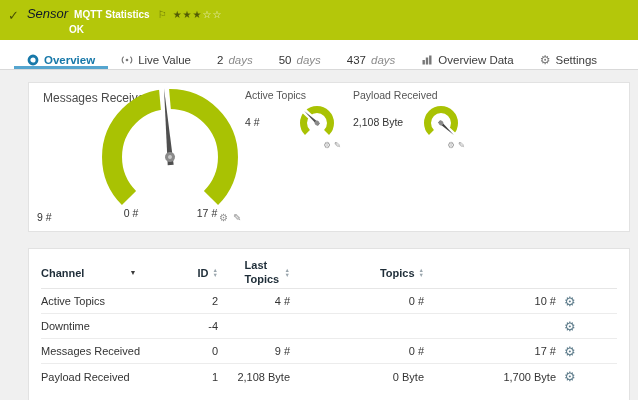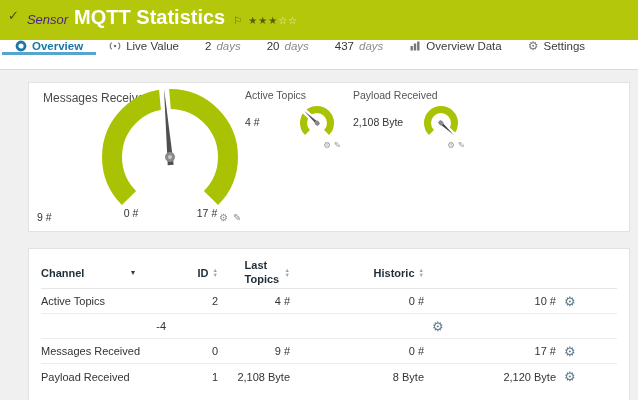--- a/index.html
+++ b/index.html
@@ -5,31 +5,31 @@
   * { box-sizing: border-box; margin: 0; padding: 0; }
   html,body { width:638px; height:400px; overflow:hidden; background:#f0f0f0;
               font-family:"Liberation Sans", sans-serif; }
 
   
   .topbar { height:40px; background:#b4c70a; display:flex; align-items:flex-start;
             padding:6px 10px 0 8px; }
   .check  { color:rgba(0,0,0,.62); font-size:13px; margin-top:2px; }
   .titleblock { margin-left:8px; }
   .titlerow { display:flex; align-items:baseline; gap:6px; }
-  .kind  { font-style:italic; font-size:13px; color:#4c1d95; }
-  .title { font-size:20px; font-weight:bold; color:#fff; }
+  .kind  { font-style:italic; font-size:13px; color:#0f172a; }
+  .title { font-size:10px; font-weight:bold; color:#fff; }
   .flag  { font-size:10px; color:rgba(0,0,0,.45); margin-left:2px; cursor:pointer; }
   .stars { font-size:10px; letter-spacing:1px; cursor:pointer; }
   .starf { color:rgba(0,0,0,.55); }
   .stare { color:rgba(255,255,255,.8); }
   .status { font-size:10px; font-weight:bold; color:#fff; margin:3px 0 0 42px; }
 
   
   .tabs { height:30px; background:#fff; border-bottom:1px solid #d9d9d9;
-          display:flex; align-items:flex-start; padding-left:2px; }
+          display:flex; align-items:flex-end; padding-left:14px; }
   .tab  { display:flex; align-items:center; gap:5px; padding:0 13px;
           font-size:11.5px; color:#3c3c3c; cursor:pointer;
           border-bottom:3px solid transparent; white-space:nowrap; }
   .tab.active { color:#1778a9; font-weight:bold; border-bottom-color:#55a5cf; }
   .tnum  { color:#333; }
   .tunit { color:#8b8b8b;font-style:italic; }
   .ticon { flex:none; }
   .geartxt { font-size:12px; color:#777; line-height:1; }
 
   
@@ -82,20 +82,21 @@
 
 <header class="topbar">
   <span class="check">✓</span>
   <div class="titleblock">
     <div class="titlerow">
       <span class="kind">Sensor</span>
       <span class="title">MQTT Statistics</span>
       <span class="flag">⚐</span>
       <span class="stars"><span class="starf">★★★</span><span class="stare">☆☆</span></span>
     </div>
+    <div class="status">OK</div>
   </div>
 </header>
 
 <nav class="tabs">
   <div class="tab active">
     <svg class="ticon" width="12" height="12" viewBox="0 0 12 12">
         <circle cx="6" cy="6" r="4" fill="none" stroke="#1778a9" stroke-width="2.8"></circle>
       </svg>
     <span>Overview</span>
   </div>
@@ -105,21 +106,21 @@
         <path d="M2.6 2.6 A4.8 4.8 0 0 0 2.6 9.4" fill="none" stroke="#777" stroke-width="1.2"></path>
         <path d="M9.4 2.6 A4.8 4.8 0 0 1 9.4 9.4" fill="none" stroke="#777" stroke-width="1.2"></path>
       </svg>
     <span>Live Value</span>
   </div>
   <div class="tab">
     <span class="tnum">2</span>
     <span class="tunit">days</span>
   </div>
   <div class="tab">
-    <span class="tnum">20</span>
+    <span class="tnum">50</span>
     <span class="tunit">days</span>
   </div>
   <div class="tab">
     <span class="tnum">437</span>
     <span class="tunit">days</span>
   </div>
   <div class="tab">
     <svg class="ticon" width="12" height="12" viewBox="0 0 12 12">
         <rect x="1.5" y="6" width="2.4" height="4.5" fill="#777"></rect>
         <rect x="4.8" y="3.5" width="2.4" height="7" fill="#777"></rect>
@@ -217,57 +218,58 @@
           </span>
       </div>
       <div class="hr">
         <span class="lvlabel">Last Topics</span>
         <span class="sorticon">
             <i style="font-style:normal">▲</i>
             <i style="font-style:normal">▼</i>
           </span>
       </div>
       <div class="hr">
-        <span>Historic</span>
+        <span>Topics</span>
         <span class="sorticon">
             <i style="font-style:normal">▲</i>
             <i style="font-style:normal">▼</i>
           </span>
       </div>
       <div></div>
     </div>
 
     <div class="trow">
       <div>Active Topics</div>
       <div class="num">2</div>
       <div class="num">4 #</div>
       <div class="num">0 #</div>
       <div class="num">10 #</div>
       <div class="gearcell"><span class="rowgear">⚙</span></div>
     </div>
 
     <div class="trow">
+      <div>Downtime</div>
       <div class="num">-4</div>
       <div class="num"></div>
       <div class="num"></div>
       <div class="num"></div>
       <div class="gearcell"><span class="rowgear">⚙</span></div>
     </div>
 
     <div class="trow">
       <div>Messages Received</div>
       <div class="num">0</div>
       <div class="num">9 #</div>
       <div class="num">0 #</div>
       <div class="num">17 #</div>
       <div class="gearcell"><span class="rowgear">⚙</span></div>
     </div>
 
     <div class="trow">
       <div>Payload Received</div>
       <div class="num">1</div>
       <div class="num">2,108 Byte</div>
-      <div class="num">8 Byte</div>
-      <div class="num">2,120 Byte</div>
+      <div class="num">0 Byte</div>
+      <div class="num">1,700 Byte</div>
       <div class="gearcell"><span class="rowgear">⚙</span></div>
     </div>
   </section>
 </main>
 
 </body></html>

